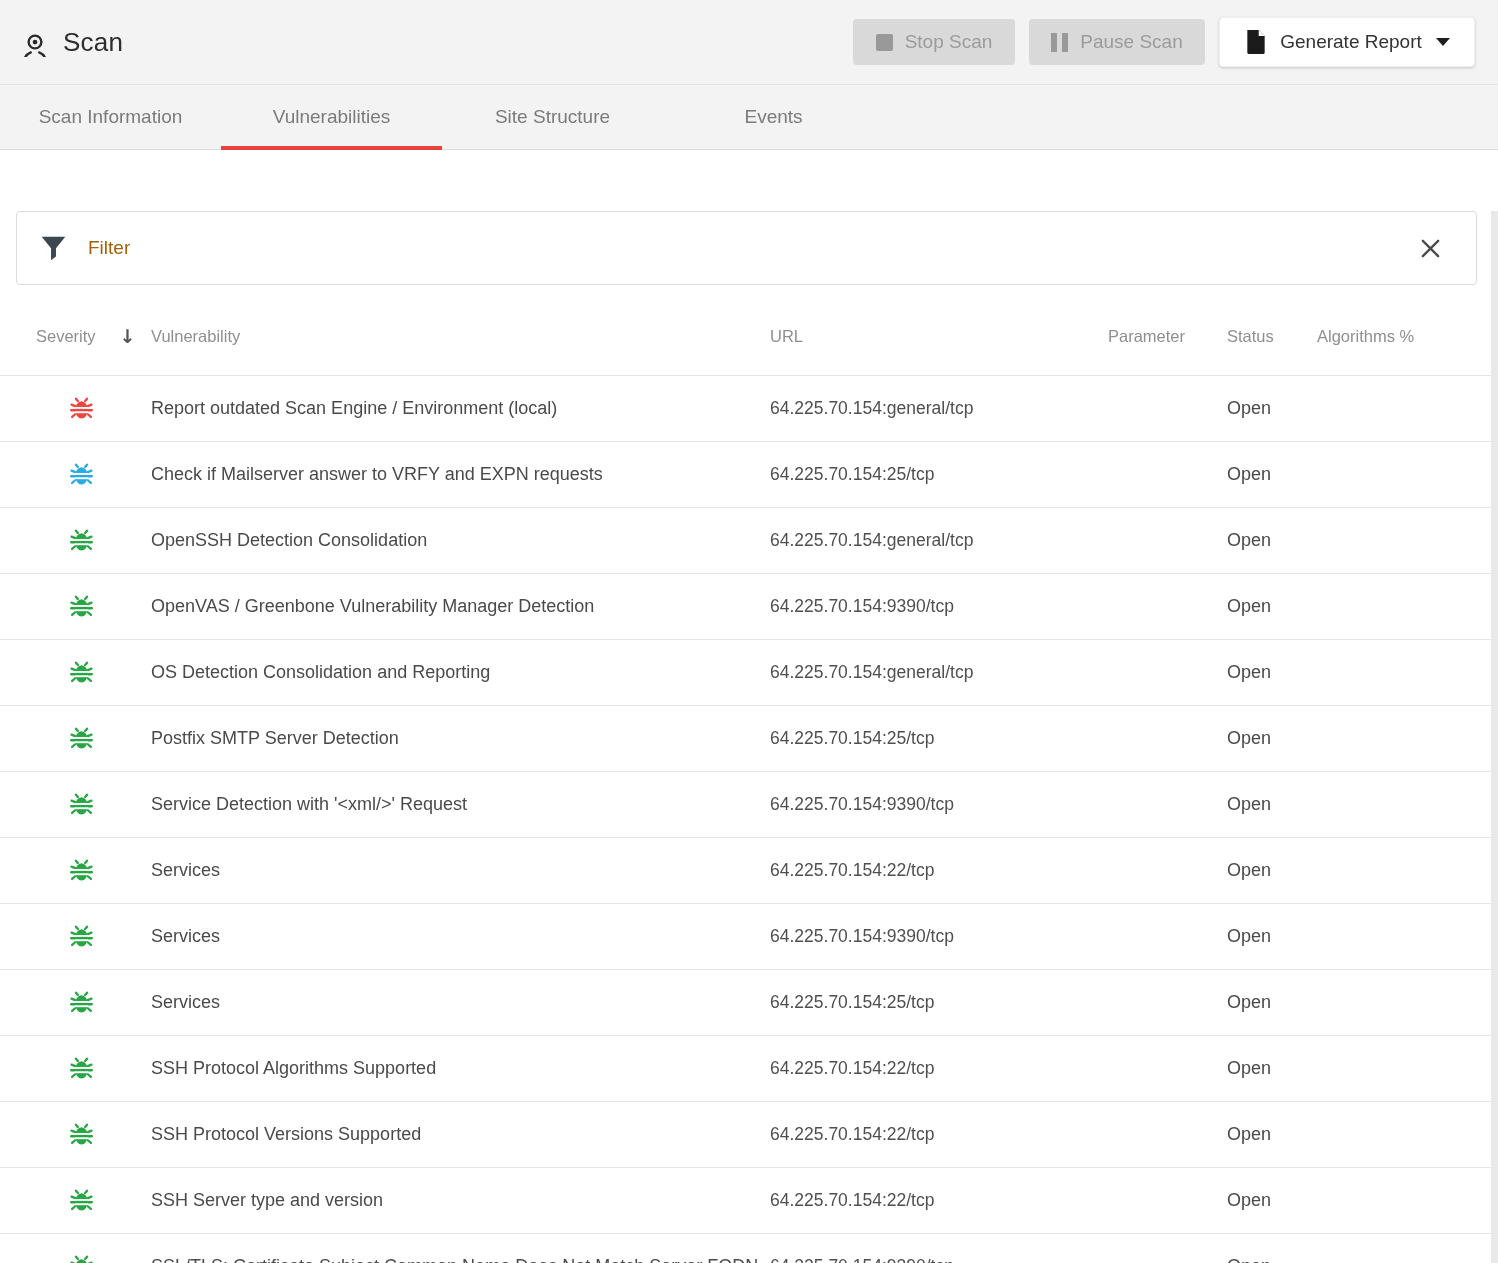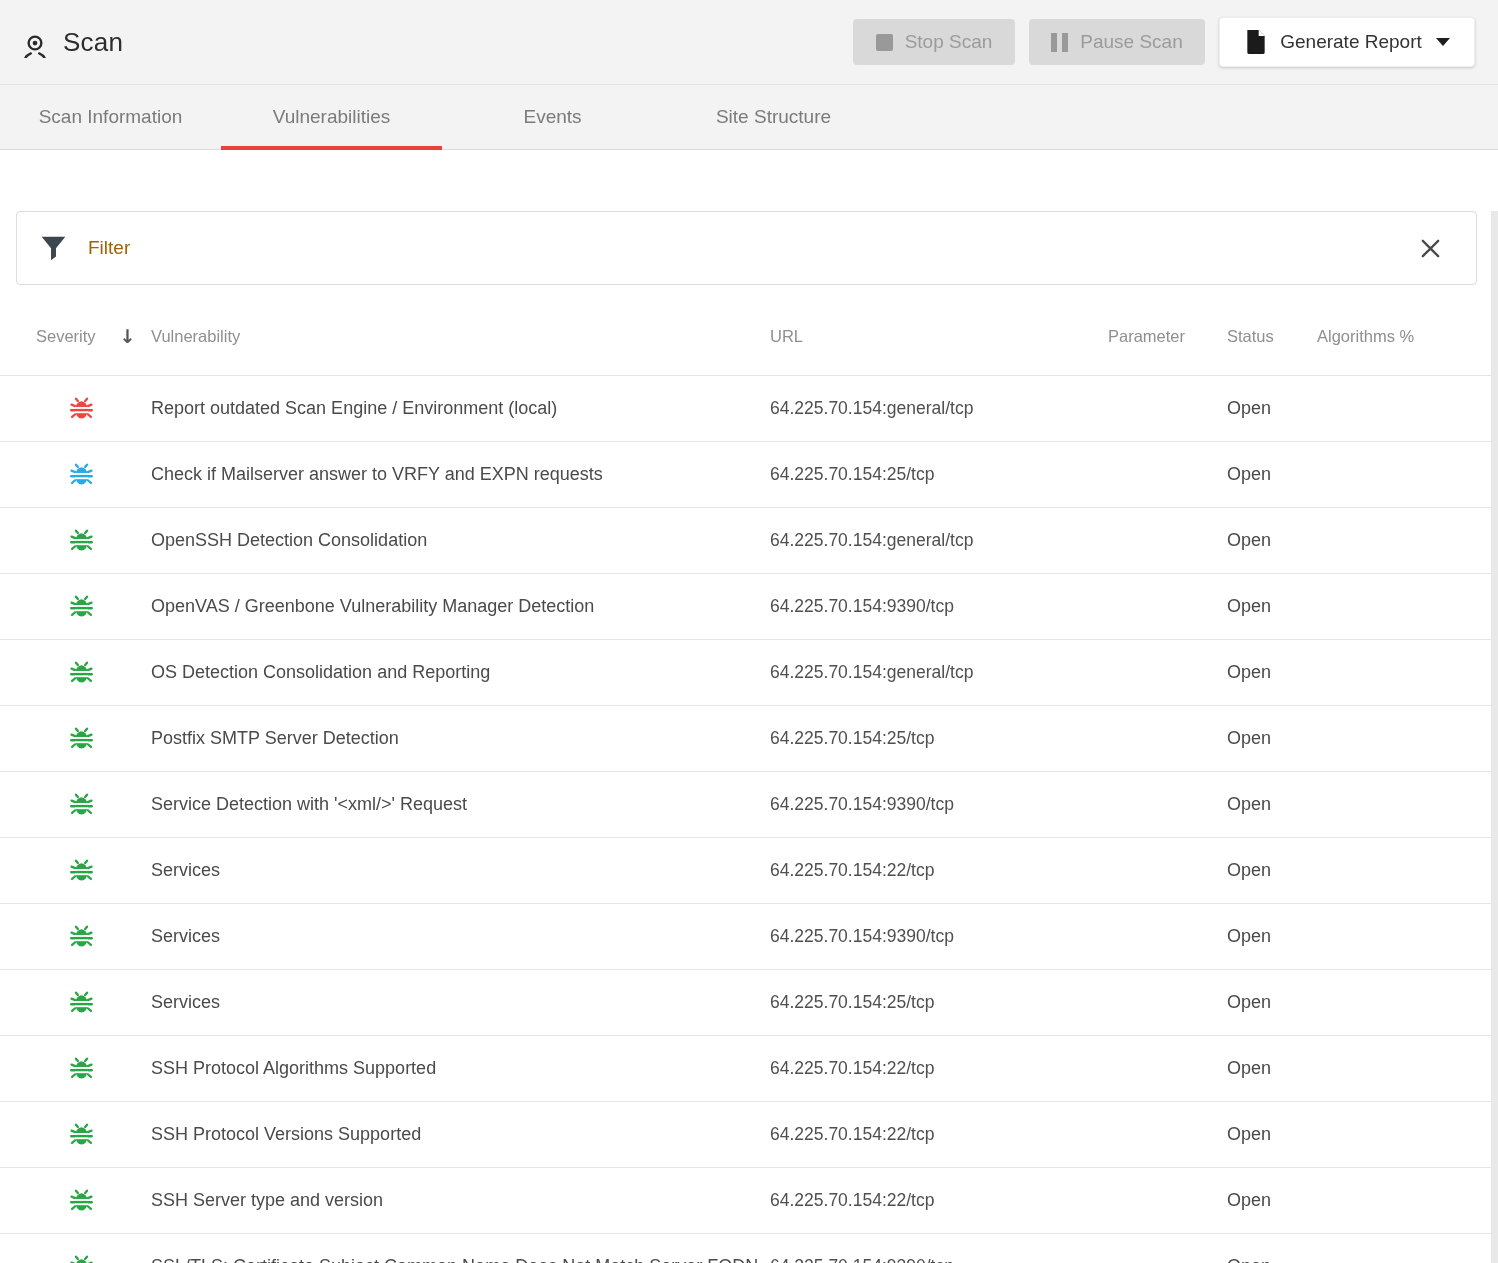--- a/index.html
+++ b/index.html
@@ -2,21 +2,21 @@
 <html><head>
 <meta charset="utf-8">
 <style>
   html,body{margin:0;padding:0;width:1498px;height:1263px;overflow:hidden;
     font-family:"Liberation Sans","DejaVu Sans",sans-serif;background:#fff;}
   *{box-sizing:border-box;}
 
   
   .topbar{height:85px;background:#f3f3f3;border-bottom:1px solid #e4e4e4;
     display:flex;align-items:center;padding:0 23px 0 20px;}
-  .brand{display:flex;align-items:flex-end;gap:13px;}
+  .brand{display:flex;align-items:flex-start;gap:13px;}
   .page-title{font-size:26px;color:#2d2d2d;letter-spacing:.2px;}
   .topbar-actions{margin-left:auto;display:flex;align-items:center;gap:14px;}
   .btn{display:flex;align-items:center;justify-content:center;gap:12px;
     border-radius:4px;font-size:19px;cursor:pointer;border:none;background:none;
     font-family:inherit;white-space:nowrap;}
   .btn-disabled{background:#d9d9d9;color:#9b9b9b;height:46px;}
   .btn-stop{width:162px;}
   .btn-pause{width:176px;}
   .btn-white{background:#fff;color:#333;height:50px;border:1px solid #efefef;
     box-shadow:0 1px 3px rgba(0,0,0,.18);}
@@ -96,22 +96,22 @@
       </span>
       <span>Generate Report</span>
       <span class="caret"></span>
     </button>
   </div>
 </div>
 
 <div class="tabbar">
   <div class="tab">Scan Information</div>
   <div class="tab active">Vulnerabilities</div>
+  <div class="tab">Site Structure</div>
   <div class="tab">Events</div>
-  <div class="tab">Site Structure</div>
 </div>
 
 <div class="content">
 
   <div class="filter-bar">
     <span style="display:inline-flex;">
       <svg width="27" height="27" viewBox="0 0 24 24">
         <path d="M1.5 1.5 h21 L14.2 11.8 v7.4 L9.8 22.4 V11.8 Z" fill="#3c4750"></path>
       </svg>
     </span>

